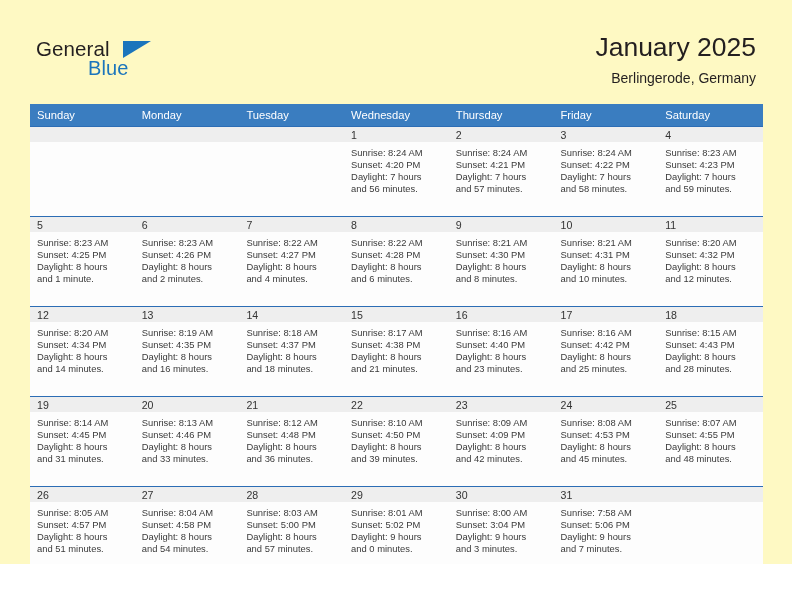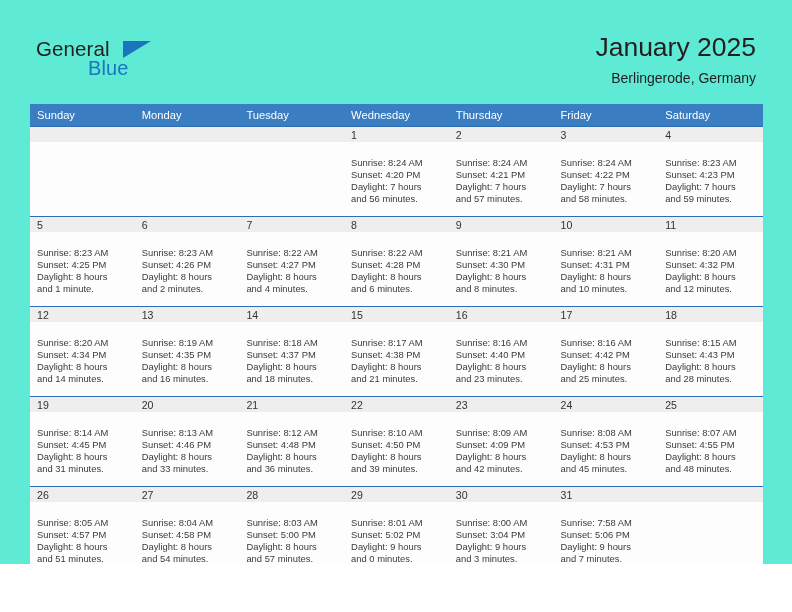--- a/index.html
+++ b/index.html
@@ -8,21 +8,21 @@
     padding: 0;
     width: 792px;
     height: 612px;
     background: #ffffff;
     font-family: "Liberation Sans", sans-serif;
   }
   .page {
     position: relative;
     width: 792px;
     height: 564px;
-    background: #5eead4;
+    background: #fef9c3;
     overflow: hidden;
   }
 
   
   .header {
     position: absolute;
     left: 0; top: 0;
     width: 792px;
     height: 104px;
   }
@@ -123,21 +123,21 @@
   }
   .daynum-band {
     background: #eeeeee;
     height: 15px;
     padding: 1px 0 0 7px;
     font-size: 10.6px;
     color: #333333;
     line-height: 14px;
   }
   .cell-body {
-    padding: 15px 4px 0 7px;
+    padding: 5px 4px 0 7px;
     font-size: 9.4px;
     color: #3a3a3a;
     line-height: 12.1px;
   }
   .cell-body div { white-space: nowrap; }
 </style>
 </head>
 <body>
 
 <div class="page">

